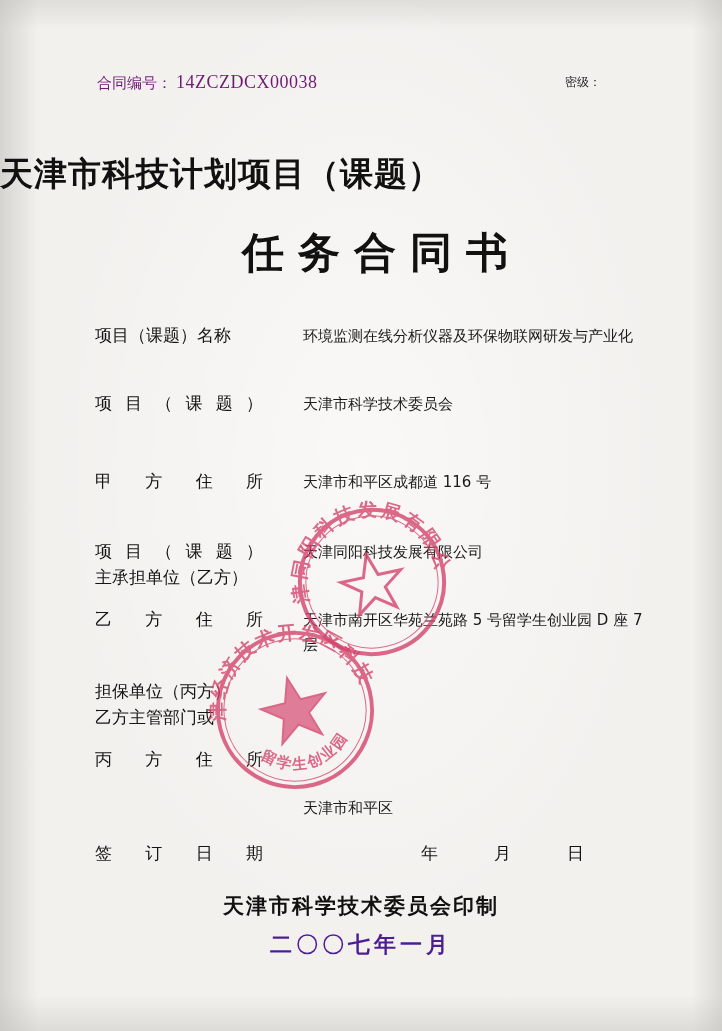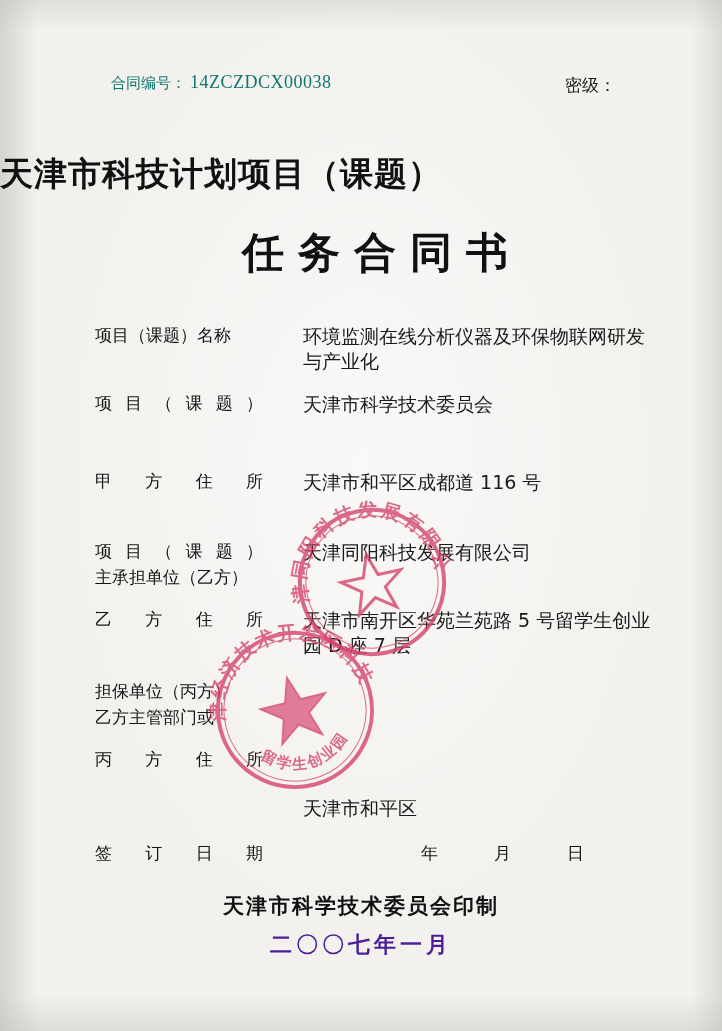--- a/index.html
+++ b/index.html
@@ -31,43 +31,43 @@
     pointer-events: none;
   }
   .content {
     position: absolute;
     inset: 0;
   }
 
   
   .contract-no {
     position: absolute;
-    left: 111px;
+    left: 97px;
     top: 72px;
     font-size: 17px;
     letter-spacing: 0px;
-    color: #0f766e;
+    color: #701a75;
     white-space: nowrap;
   }
   .contract-no .label {
     font-family: "DejaVu Sans", sans-serif;
     font-size: 15px;
   }
   .contract-no .value {
     font-family: "Liberation Serif", serif;
     font-size: 18px;
     letter-spacing: 0.5px;
     margin-left: 4px;
   }
   .secrecy {
     position: absolute;
     left: 565px;
     top: 74px;
     font-family: "DejaVu Sans", sans-serif;
-    font-size: 17px;
+    font-size: 12px;
     color: #1d1d1d;
     white-space: nowrap;
   }
 
   
   .title-main {
     position: absolute;
     left: 0;
     right: 0;
     top: 152px;
@@ -119,21 +119,21 @@
     text-align: justify;
     text-align-last: justify;
     width: 168px;
   }
   .row-value {
     position: absolute;
     left: 208px;
     top: 2px;
     width: 352px;
     font-family: "DejaVu Sans", sans-serif;
-    font-size: 19px;
+    font-size: 15px;
     color: #1a1a1a;
     line-height: 25px;
   }
 
   
   #row-project-name { top: 0px; }
   #row-entrust      { top: 68px; }
   #row-addr-a       { top: 146px; }
   #row-undertaker   { top: 216px; }
   #row-addr-b       { top: 284px; }

